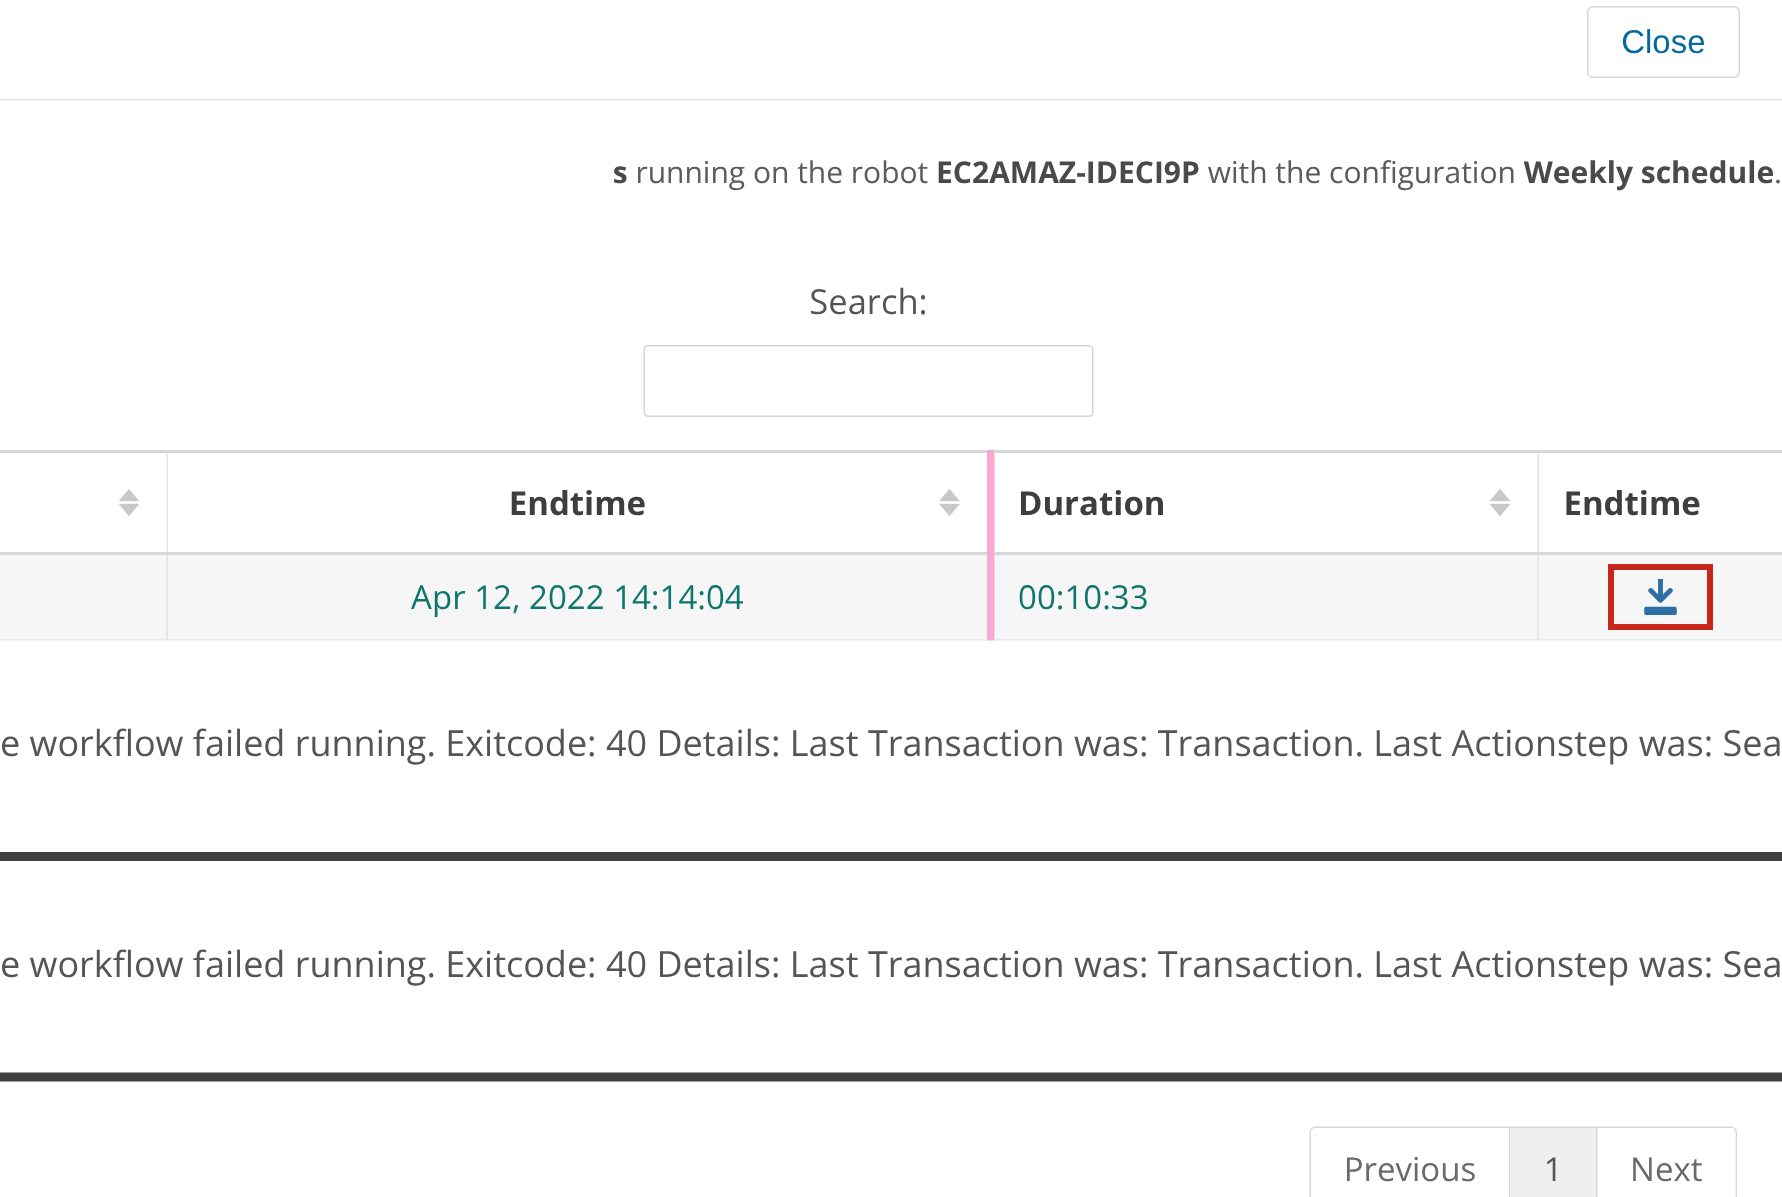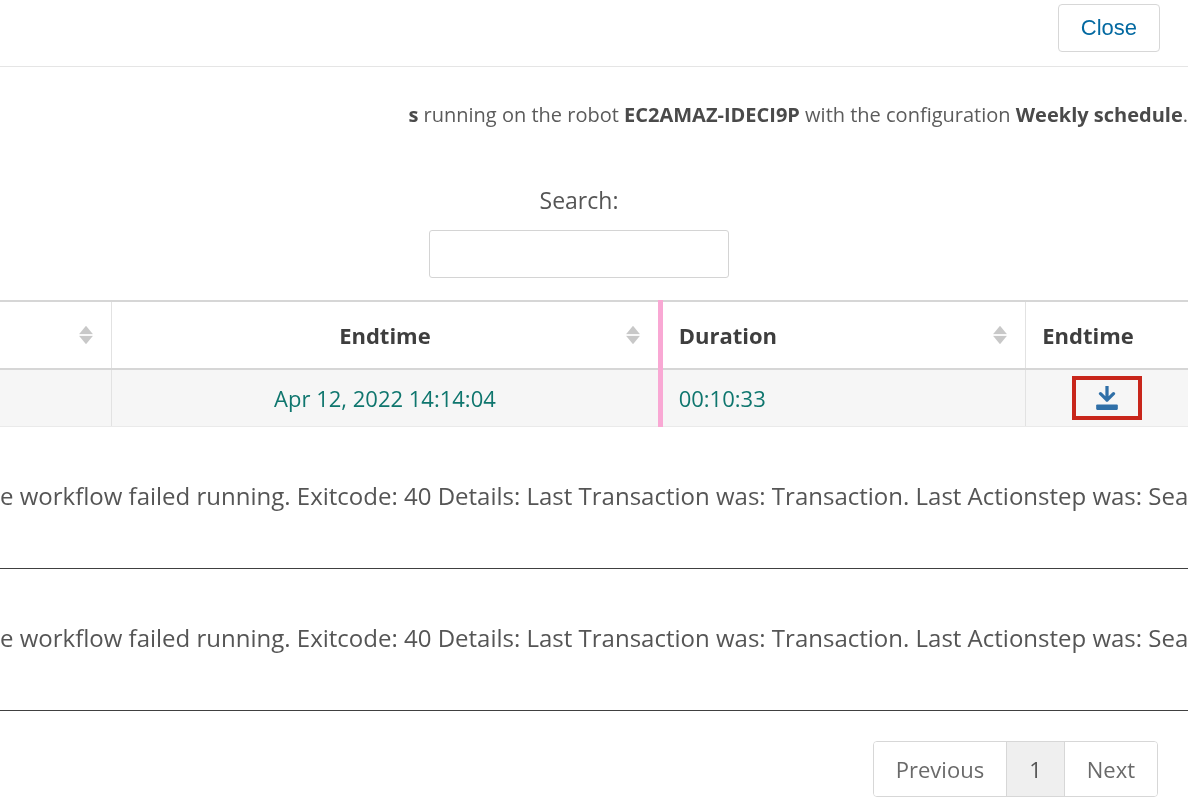--- a/index.html
+++ b/index.html
@@ -109,21 +109,21 @@
       color: #2f6fa7;
       cursor: pointer;
     }
     .download-highlight {
       border: 4px solid #c8261b;
       padding: 6px 18px;
       display: inline-flex;
     }
     .detail-row {
       border-top: 1px solid #eaeaea;
-      border-bottom: 1px solid #404040;
+      border-bottom: 6px solid #404040;
     }
     .detail-text {
       font-size: 24px;
       color: #555;
       padding: 52px 0 56px 0;
       white-space: nowrap;
     }
     .pager-row {
       display: flex;
       justify-content: flex-end;

